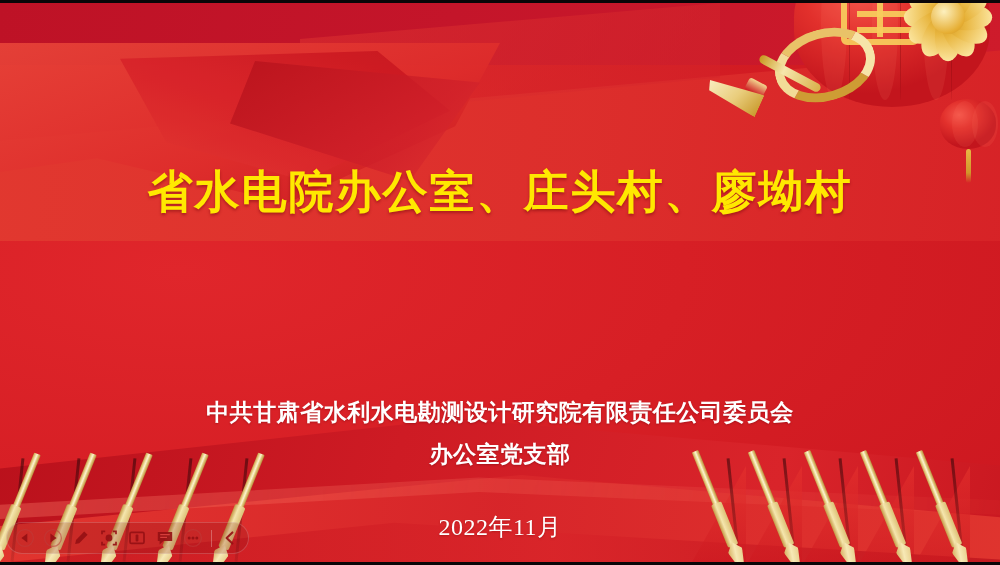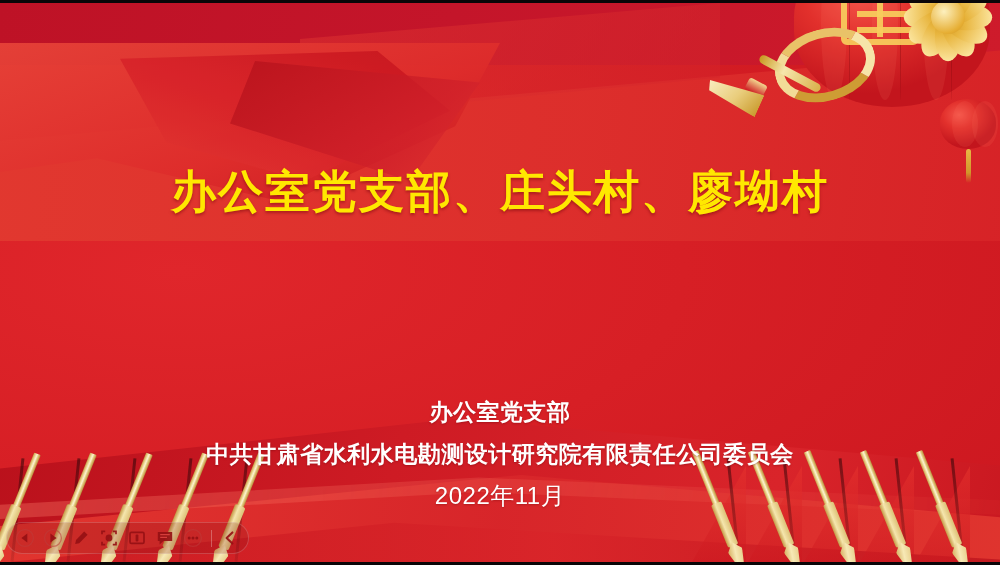--- a/index.html
+++ b/index.html
@@ -246,21 +246,21 @@
   .subtitle-line {
     color: #FFFFFF;
     font-weight: 700;
     font-size: 23px;
     line-height: 42px;
     letter-spacing: .5px;
     white-space: nowrap;
     text-shadow: 0 1px 2px rgba(110,5,10,.4);
   }
   #date-block {
-    position: absolute; left: 0; right: 0; top: 478px;
+    position: absolute; left: 0; right: 0; top: 509px; font-family: Liberation Serif, serif;
   }
   .date-line {
     color: #FFFFFF;
     font-weight: 400;
     font-size: 24px;
     line-height: 30px;
     letter-spacing: .5px;
     text-shadow: 0 1px 2px rgba(110,5,10,.35);
   }
 
@@ -419,26 +419,26 @@
   <div class="layer" id="brush">
     <div class="brush-ring"></div>
     <div class="brush-handle"></div>
     <div class="brush-ferrule"></div>
     <div class="brush-hair"></div>
   </div>
 
   <div id="content">
 
     <div id="title-block">
-      <div class="title-line">办公室党支部、庄头村、廖坳村</div>
+      <div class="title-line">省水电院办公室、庄头村、廖坳村</div>
     </div>
 
     <div id="subtitle-block">
+      <div class="subtitle-line">中共甘肃省水利水电勘测设计研究院有限责任公司委员会</div>
       <div class="subtitle-line">办公室党支部</div>
-      <div class="subtitle-line">中共甘肃省水利水电勘测设计研究院有限责任公司委员会</div>
     </div>
 
     <div id="date-block">
       <div class="date-line">2022年11月</div>
     </div>
 
   </div>
 
   <div id="toolbar">
 

